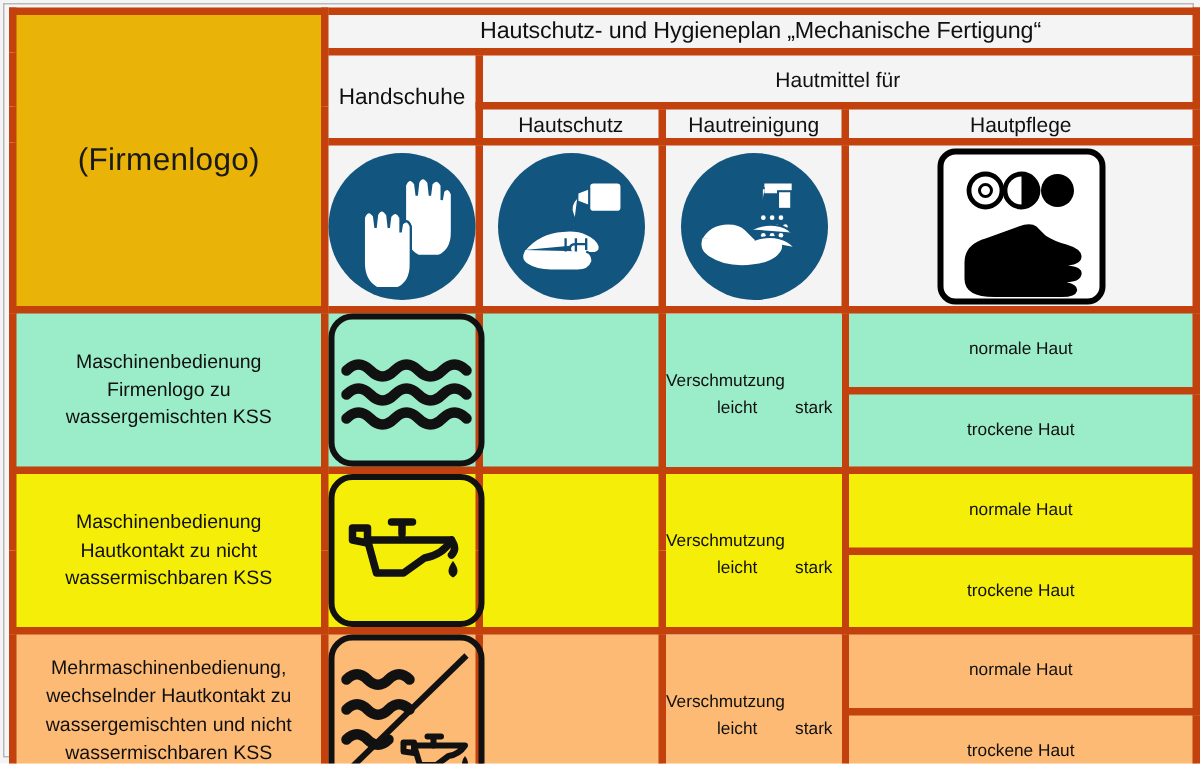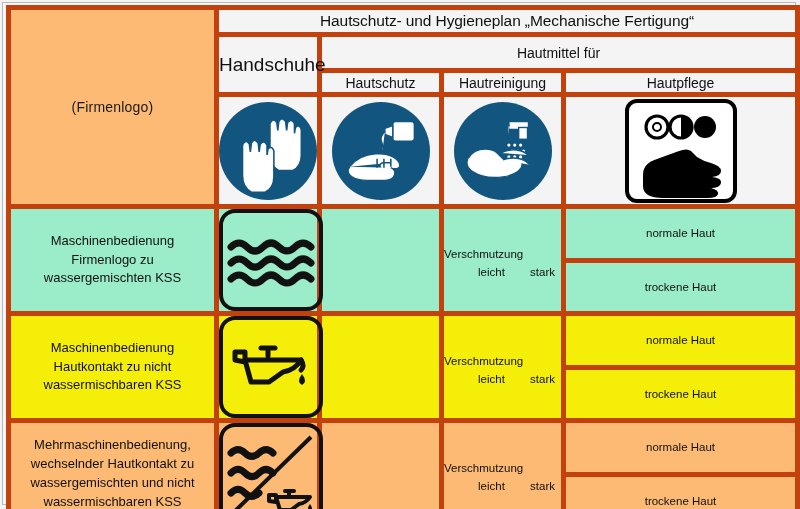--- a/index.html
+++ b/index.html
@@ -48,22 +48,22 @@
     padding: 0;
     margin: 0;
     font-weight: normal;
     vertical-align: middle;
     text-align: center;
     box-sizing: border-box;
   }
 
   
   .logo-cell {
-    background: #fdba74;
-    font-size: 14px;
+    background: #eab308;
+    font-size: 21px;
     color: #1a1a1a;
     letter-spacing: 0.2px;
   }
   .title-cell {
     background: #f4f4f4;
     font-size: 15.5px;
     font-weight: bold;
     color: #101010;
     height: 27px;
     letter-spacing: -0.1px;
@@ -75,21 +75,21 @@
     height: 36px;
   }
   .sub-head {
     background: #f4f4f4;
     font-size: 14px;
     color: #101010;
     height: 24px;
   }
   .handschuhe-cell {
     background: #f4f4f4;
-    font-size: 19px;
+    font-size: 15px;
     color: #101010;
   }
   .picto-cell {
     background: #f4f4f4;
     height: 112px;
   }
 
   
   .picto-wrap {
     display: flex;

